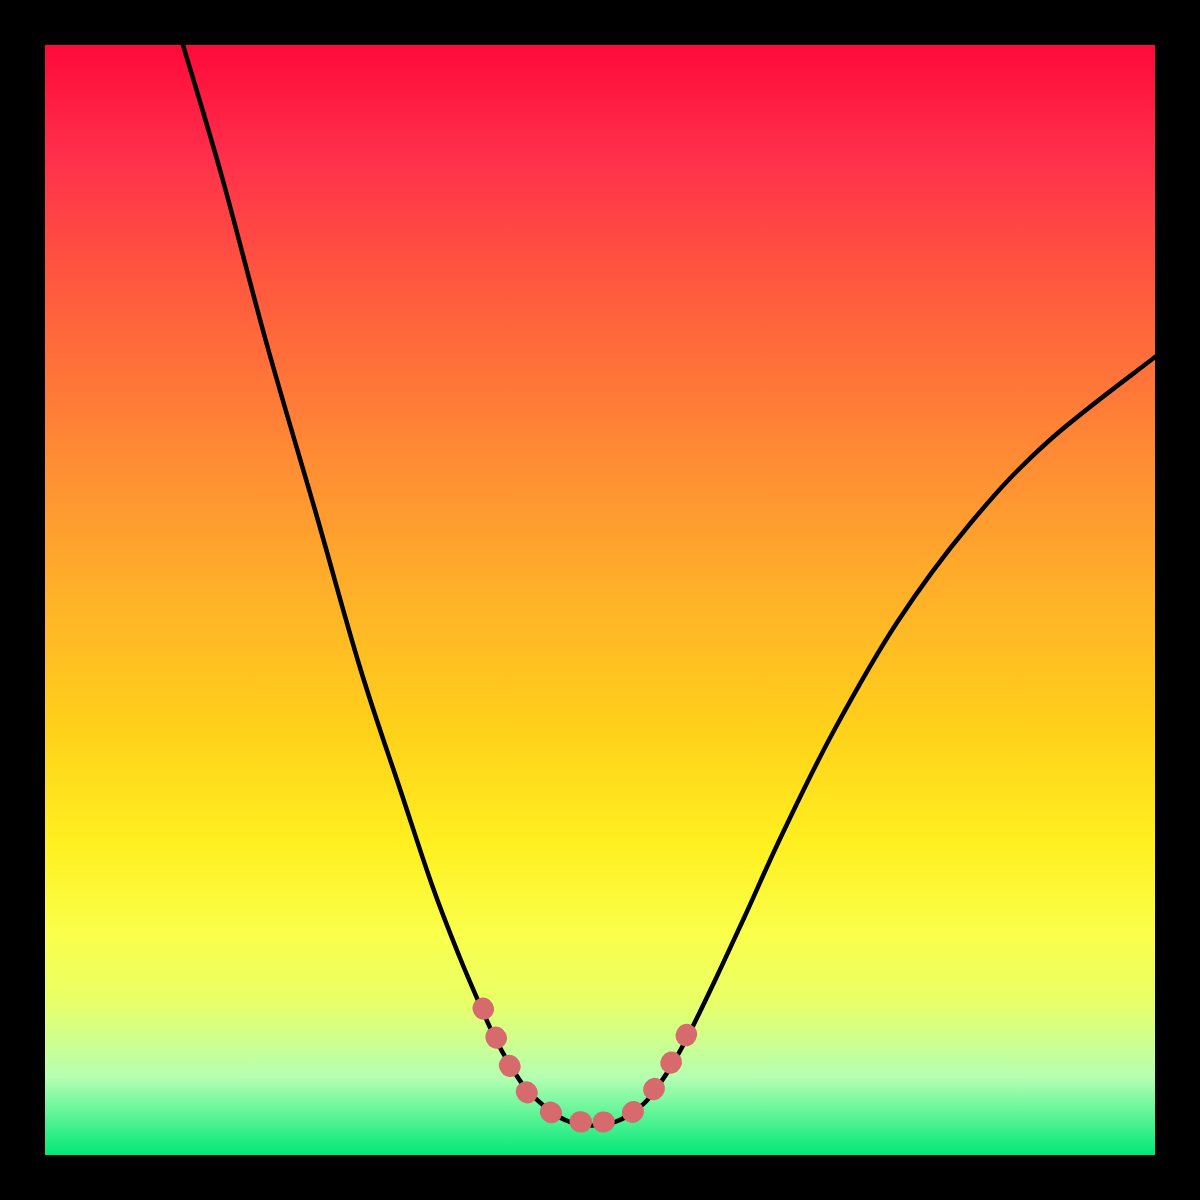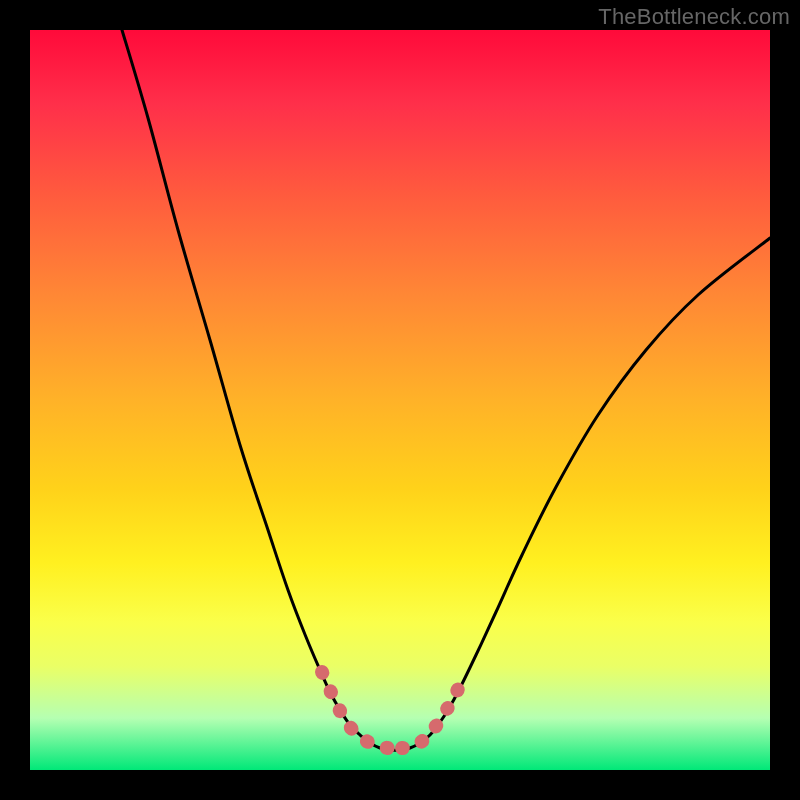--- a/index.html
+++ b/index.html
@@ -59,21 +59,20 @@
     font-size: 22px;
     font-weight: 400;
     letter-spacing: 0.2px;
     user-select: none;
   }
 </style>
 </head>
 <body>
 
 <div class="frame">
-  <div class="watermark">TheBottleneck.com</div>
   <div class="plot-area">
     <div class="gradient-bg"></div>
     <svg class="curve" viewBox="0 0 740 740" preserveAspectRatio="none">
       <path id="main-curve" fill="none" stroke="#000000" stroke-width="3" stroke-linecap="round" stroke-linejoin="round" d="M 92 0 C 96.7 15.8, 107.9 52.0, 118 88 C 128.1 124.0, 136.8 160.0, 148 200 C 159.2 240.0, 168.8 271.3, 180 310 C 191.2 348.7, 199.6 380.8, 210 415 C 220.4 449.2, 229.4 473.9, 238 500 C 246.6 526.1, 251.2 540.7, 258 560 C 264.8 579.3, 270.2 592.6, 276 607 C 281.8 621.4, 285.7 630.1, 290 640 C 294.3 649.9, 296.4 654.8, 300 662 C 303.6 669.2, 306.4 674.1, 310 680 C 313.6 685.9, 316.4 690.5, 320 695 C 323.6 699.5, 326.4 701.8, 330 705 C 333.6 708.2, 336.4 710.7, 340 713 C 343.6 715.3, 346.4 716.7, 350 718 C 353.6 719.3, 356.4 719.6, 360 720 C 363.6 720.4, 366.4 720.4, 370 720 C 373.6 719.6, 376.4 719.3, 380 718 C 383.6 716.7, 386.4 715.3, 390 713 C 393.6 710.7, 396.8 708.2, 400 705 C 403.2 701.8, 404.8 699.5, 408 695 C 411.2 690.5, 414.0 686.7, 418 680 C 422.0 673.3, 425.0 667.9, 430 658 C 435.0 648.1, 439.5 638.7, 446 625 C 452.5 611.3, 457.7 600.0, 466 582 C 474.3 564.0, 481.2 547.5, 492 525 C 502.8 502.5, 512.3 482.2, 526 457 C 539.7 431.8, 551.8 409.7, 568 385 C 584.2 360.3, 598.0 341.6, 616 320 C 634.0 298.4, 645.7 285.2, 668 265 C 690.3 244.8, 727.0 218.3, 740 208"></path>
       <path id="hl-left" fill="none" stroke="#d66a6d" stroke-width="14" stroke-linecap="round" stroke-linejoin="round" stroke-dasharray="1 20" d="M 292 642 C 293.4 645.2, 297.5 654.4, 300 660 C 302.5 665.6, 303.5 668.0, 306 673 C 308.5 678.0, 311.3 683.5, 314 688 C 316.7 692.5, 318.3 694.9, 321 698 C 323.7 701.1, 325.9 702.5, 329 705 C 332.1 707.5, 334.6 710.0, 338 712 C 341.4 714.0, 344.4 714.9, 348 716 C 351.6 717.1, 354.4 717.6, 358 718 C 361.6 718.4, 366.2 718.0, 368 718"></path>
       <path id="hl-right" fill="none" stroke="#d66a6d" stroke-width="14" stroke-linecap="round" stroke-linejoin="round" stroke-dasharray="1 20" d="M 372 718 C 373.8 717.8, 378.6 718.1, 382 717 C 385.4 715.9, 387.9 714.2, 391 712 C 394.1 709.8, 396.3 707.9, 399 705 C 401.7 702.1, 403.3 699.8, 406 696 C 408.7 692.2, 411.5 688.0, 414 684 C 416.5 680.0, 417.8 677.8, 420 674 C 422.2 670.2, 423.8 667.1, 426 663 C 428.2 658.9, 430.9 653.2, 432 651"></path>
     </svg>
   </div>
 </div>
 

